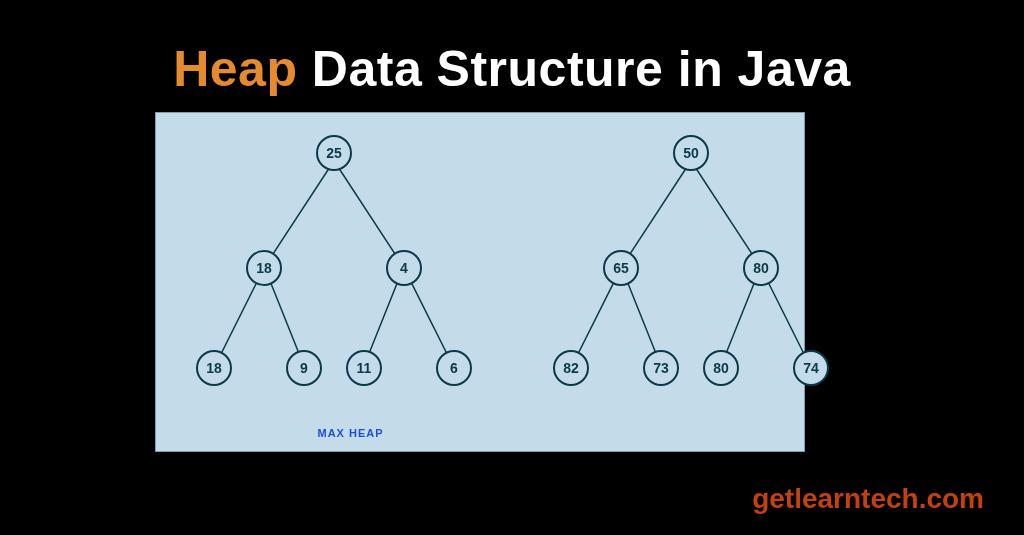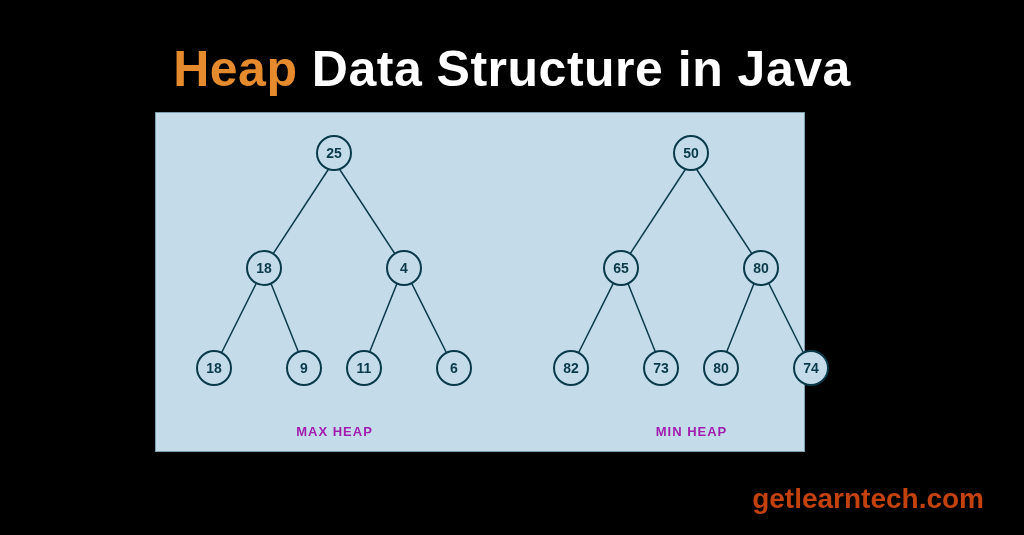--- a/index.html
+++ b/index.html
@@ -64,24 +64,25 @@
   }
   svg.edges line {
     stroke: #0a3a4a;
     stroke-width: 1.5;
   }
   .heap-label {
     position: absolute;
     bottom: 12px;
     width: 100%;
     text-align: center;
-    font-size: 13px;
+    font-size: 11px;
     font-weight: 800;
-    color: #a21caf;
+    color: #1d4ed8;
     letter-spacing: 1px;
+    margin-left: 16px;
   }
   .footer-link {
     position: absolute;
     right: 40px;
     bottom: 20px;
     color: #c2410c;
     font-size: 28px;
     font-weight: 700;
   }
 </style>
@@ -122,18 +123,17 @@
       <line x1="248" y1="155" x2="208" y2="255"></line>
       <line x1="248" y1="155" x2="298" y2="255"></line>
     </svg>
     <div class="node" style="left:160px; top:22px;">50</div>
     <div class="node" style="left:90px;  top:137px;">65</div>
     <div class="node" style="left:230px; top:137px;">80</div>
     <div class="node" style="left:40px;  top:237px;">82</div>
     <div class="node" style="left:130px; top:237px;">73</div>
     <div class="node" style="left:190px; top:237px;">80</div>
     <div class="node" style="left:280px; top:237px;">74</div>
-    <div class="heap-label">MIN HEAP</div>
   </div>
 
 </div>
 
 <div class="footer-link">getlearntech.com</div>
 
 </body></html>

